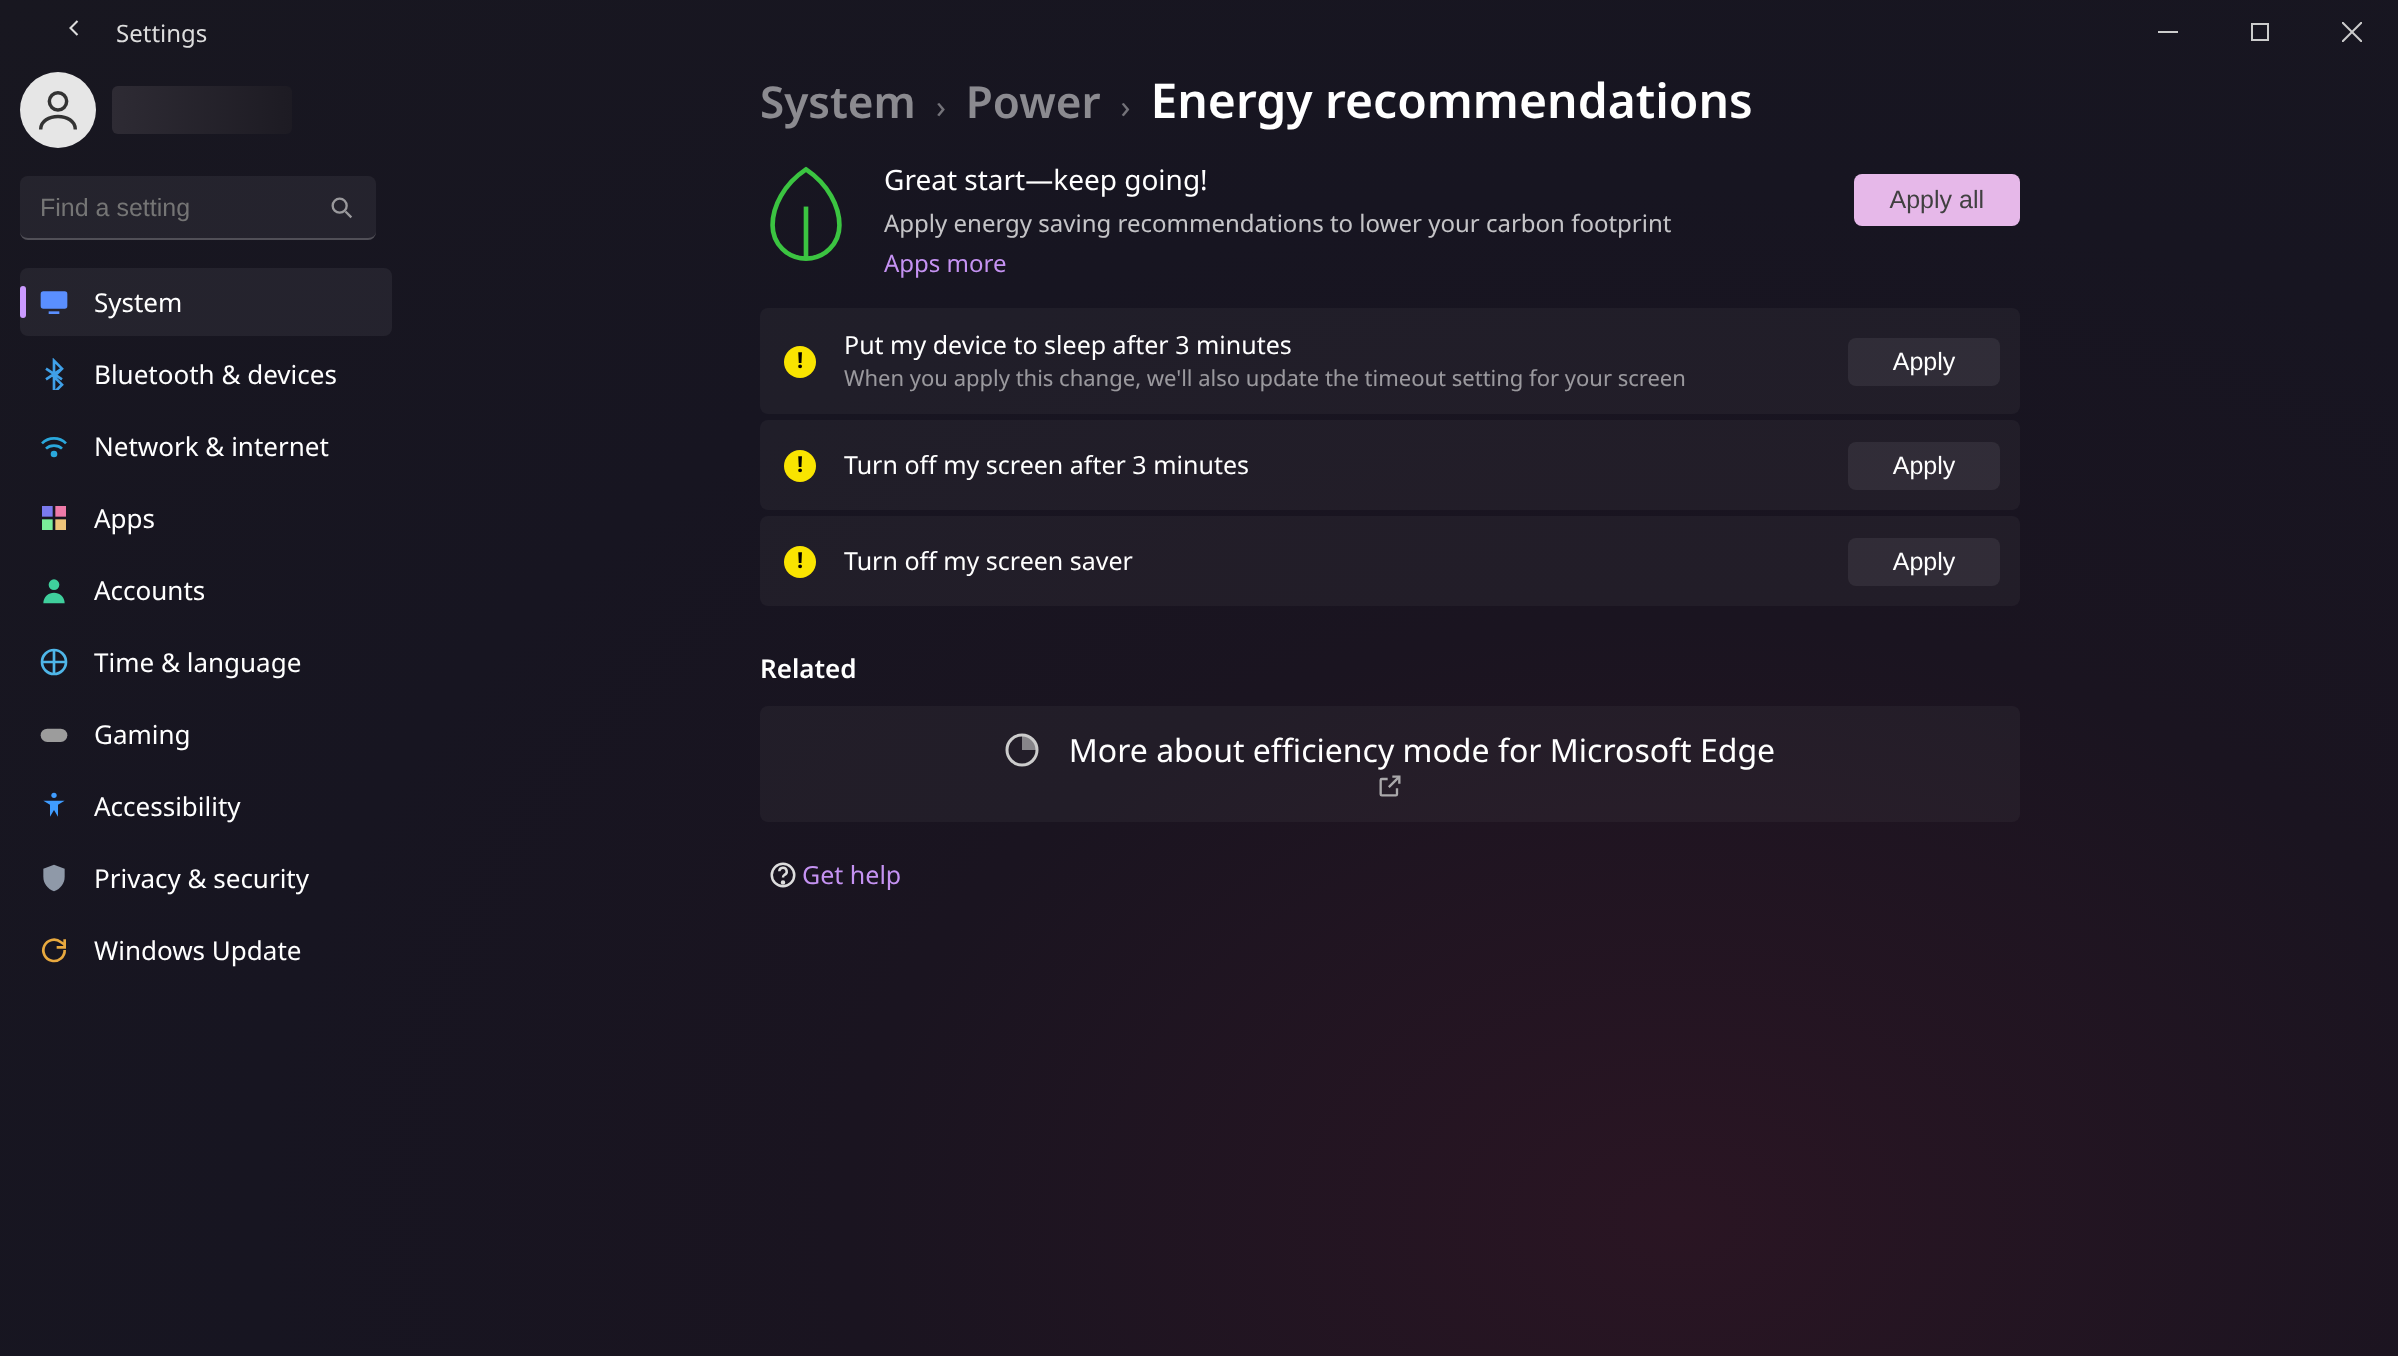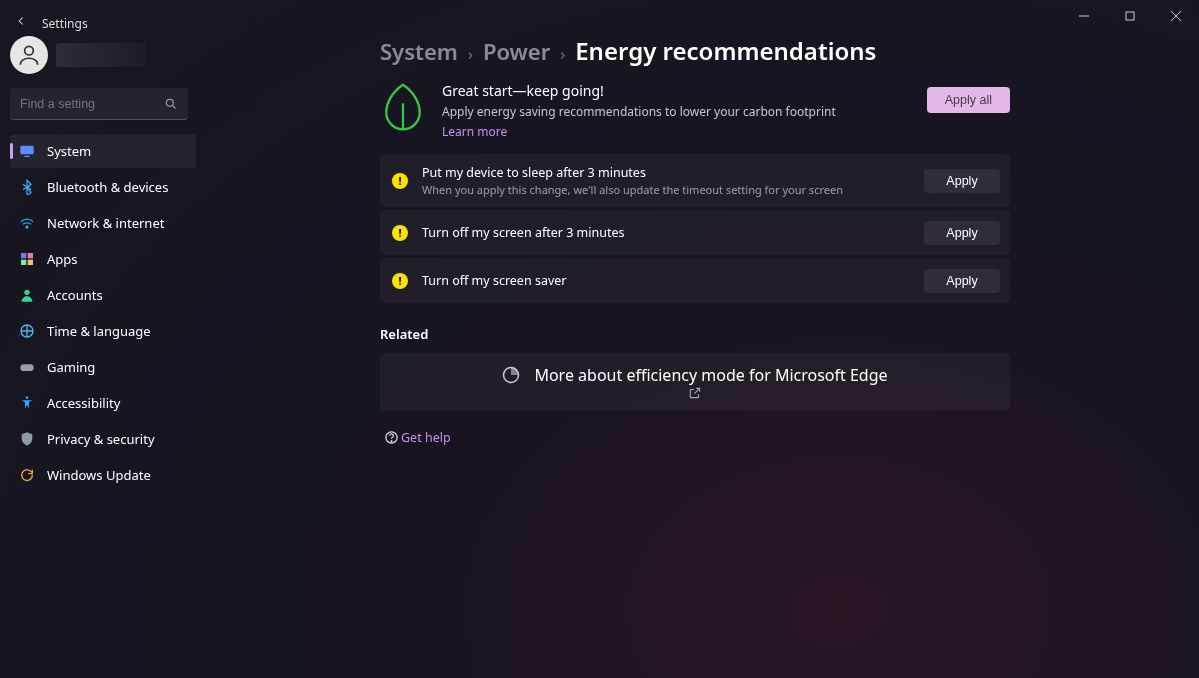--- a/index.html
+++ b/index.html
@@ -7,22 +7,22 @@
       width: 1199px; height: 678px;
       background: radial-gradient(ellipse at 70% 90%, #2a1523 0%, #1a1420 35%, #171521 60%, #181720 100%);
       font-family: "Segoe UI", -apple-system, system-ui, sans-serif;
       color: #fff;
       overflow: hidden;
       position: relative;
     }
     
     .titlebar {
       position: absolute; top:0; left:0; right:0; height:32px;
-      display:flex; align-items:flex-end; justify-content:space-between;
-      padding-left: 14px;
+      display:flex; align-items:center; justify-content:space-between;
+      padding-left: 30px;
     }
     .titlebar-left { display:flex; align-items:center; gap:14px; }
     .back-arrow { font-size:13px; color:#ddd; cursor:pointer; }
     .titlebar-title { font-size:12px; color:#ddd; }
     .window-controls { display:flex; }
     .win-ctl { width:46px; height:32px; display:flex; align-items:center; justify-content:center; color:#ccc; cursor:pointer; }
 
     
     .sidebar {
       position:absolute; top:36px; left:10px; width:186px;
@@ -272,21 +272,21 @@
 
   <div class="hero">
     <div class="hero-left">
       <svg class="leaf-icon" viewBox="0 0 48 56" fill="none">
         <path d="M24 4 C12 12 6 24 6 34 C6 44 14 52 24 52 C34 52 42 44 42 34 C42 24 36 12 24 4 Z" stroke="#3bc441" stroke-width="2.5" fill="none"></path>
         <path d="M24 52 L24 24" stroke="#3bc441" stroke-width="2.5"></path>
       </svg>
       <div class="hero-text">
         <div class="hero-title">Great start—keep going!</div>
         <div class="hero-sub">Apply energy saving recommendations to lower your carbon footprint</div>
-        <div class="hero-link">Learn more</div>
+        <div class="hero-link">Apps more</div>
       </div>
     </div>
     <button class="apply-all-btn">Apply all</button>
   </div>
 
   <div class="rec-list">
     <div class="rec-item">
       <div class="rec-left">
         <div class="warn-icon">!</div>
         <div class="rec-text">

